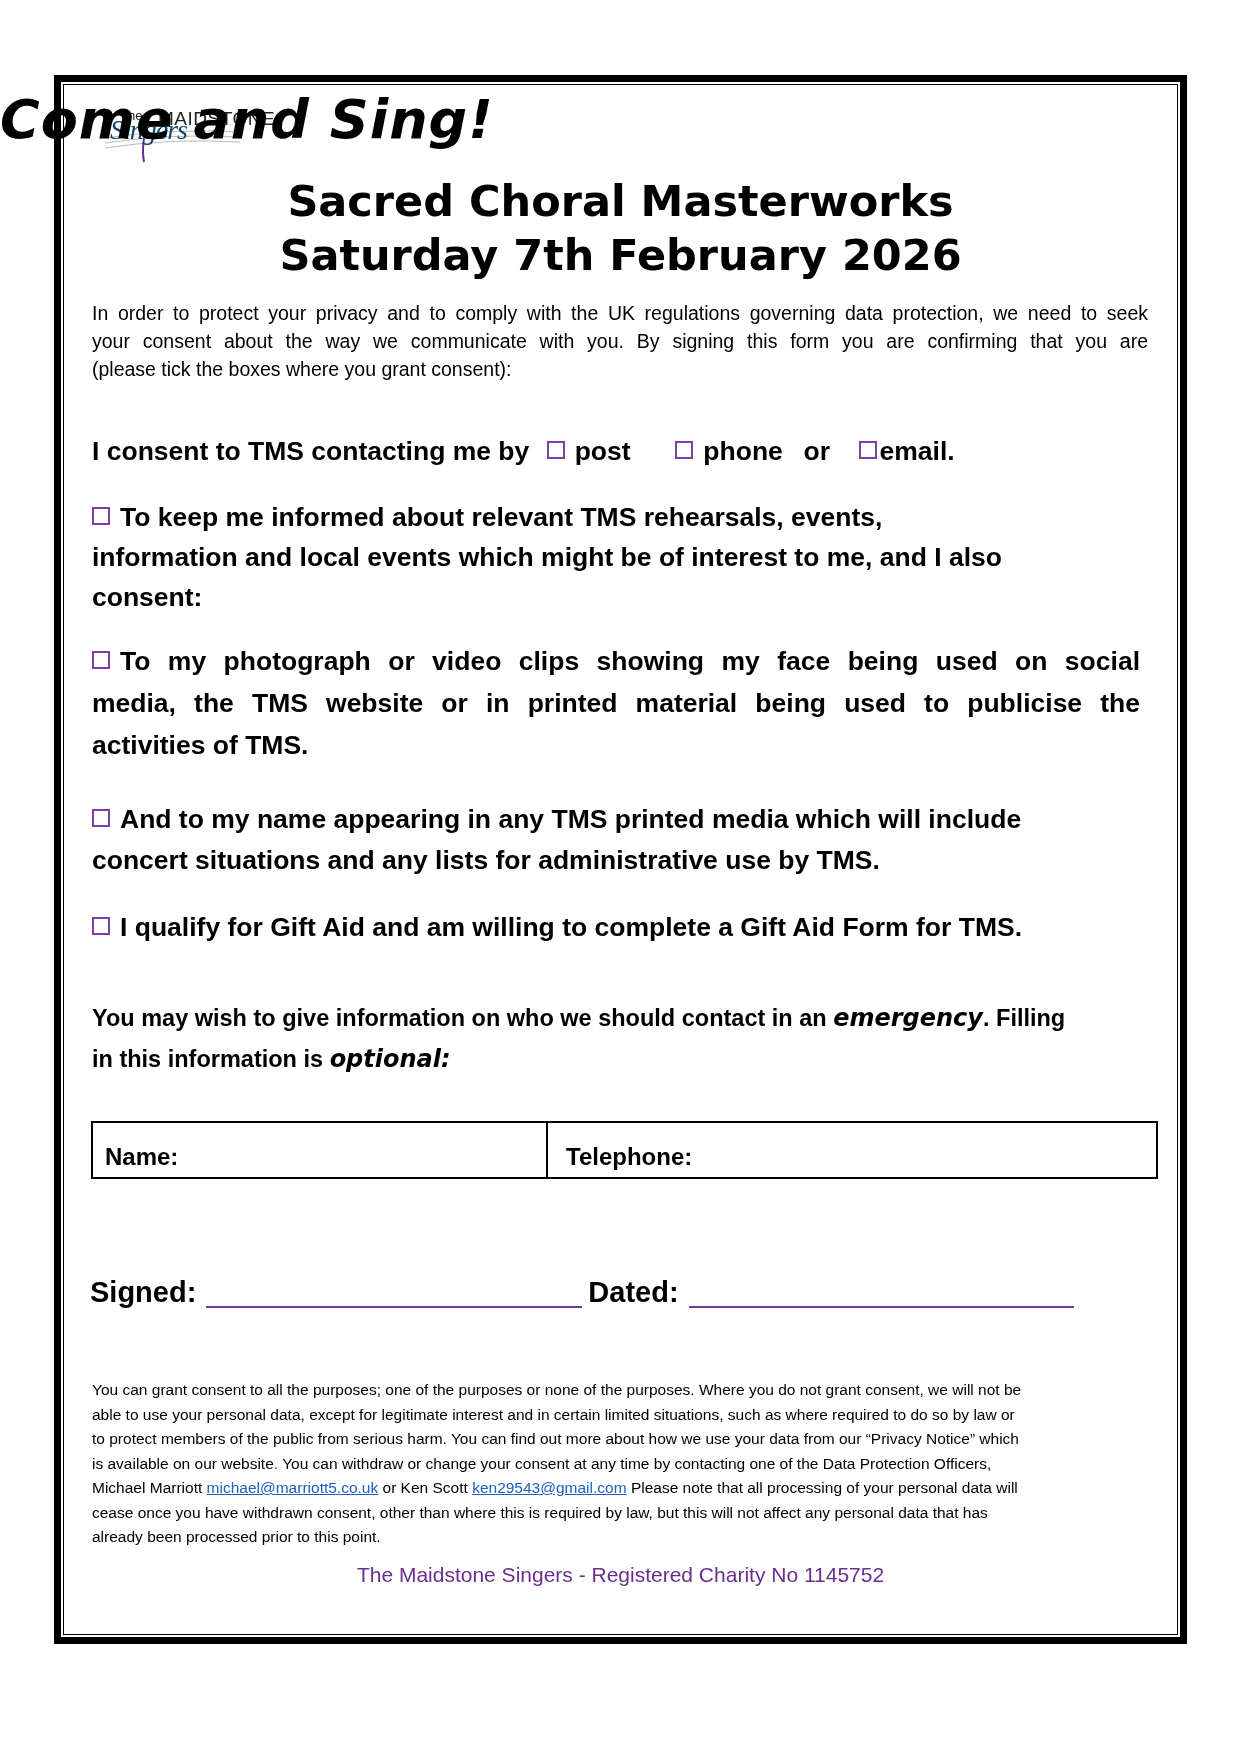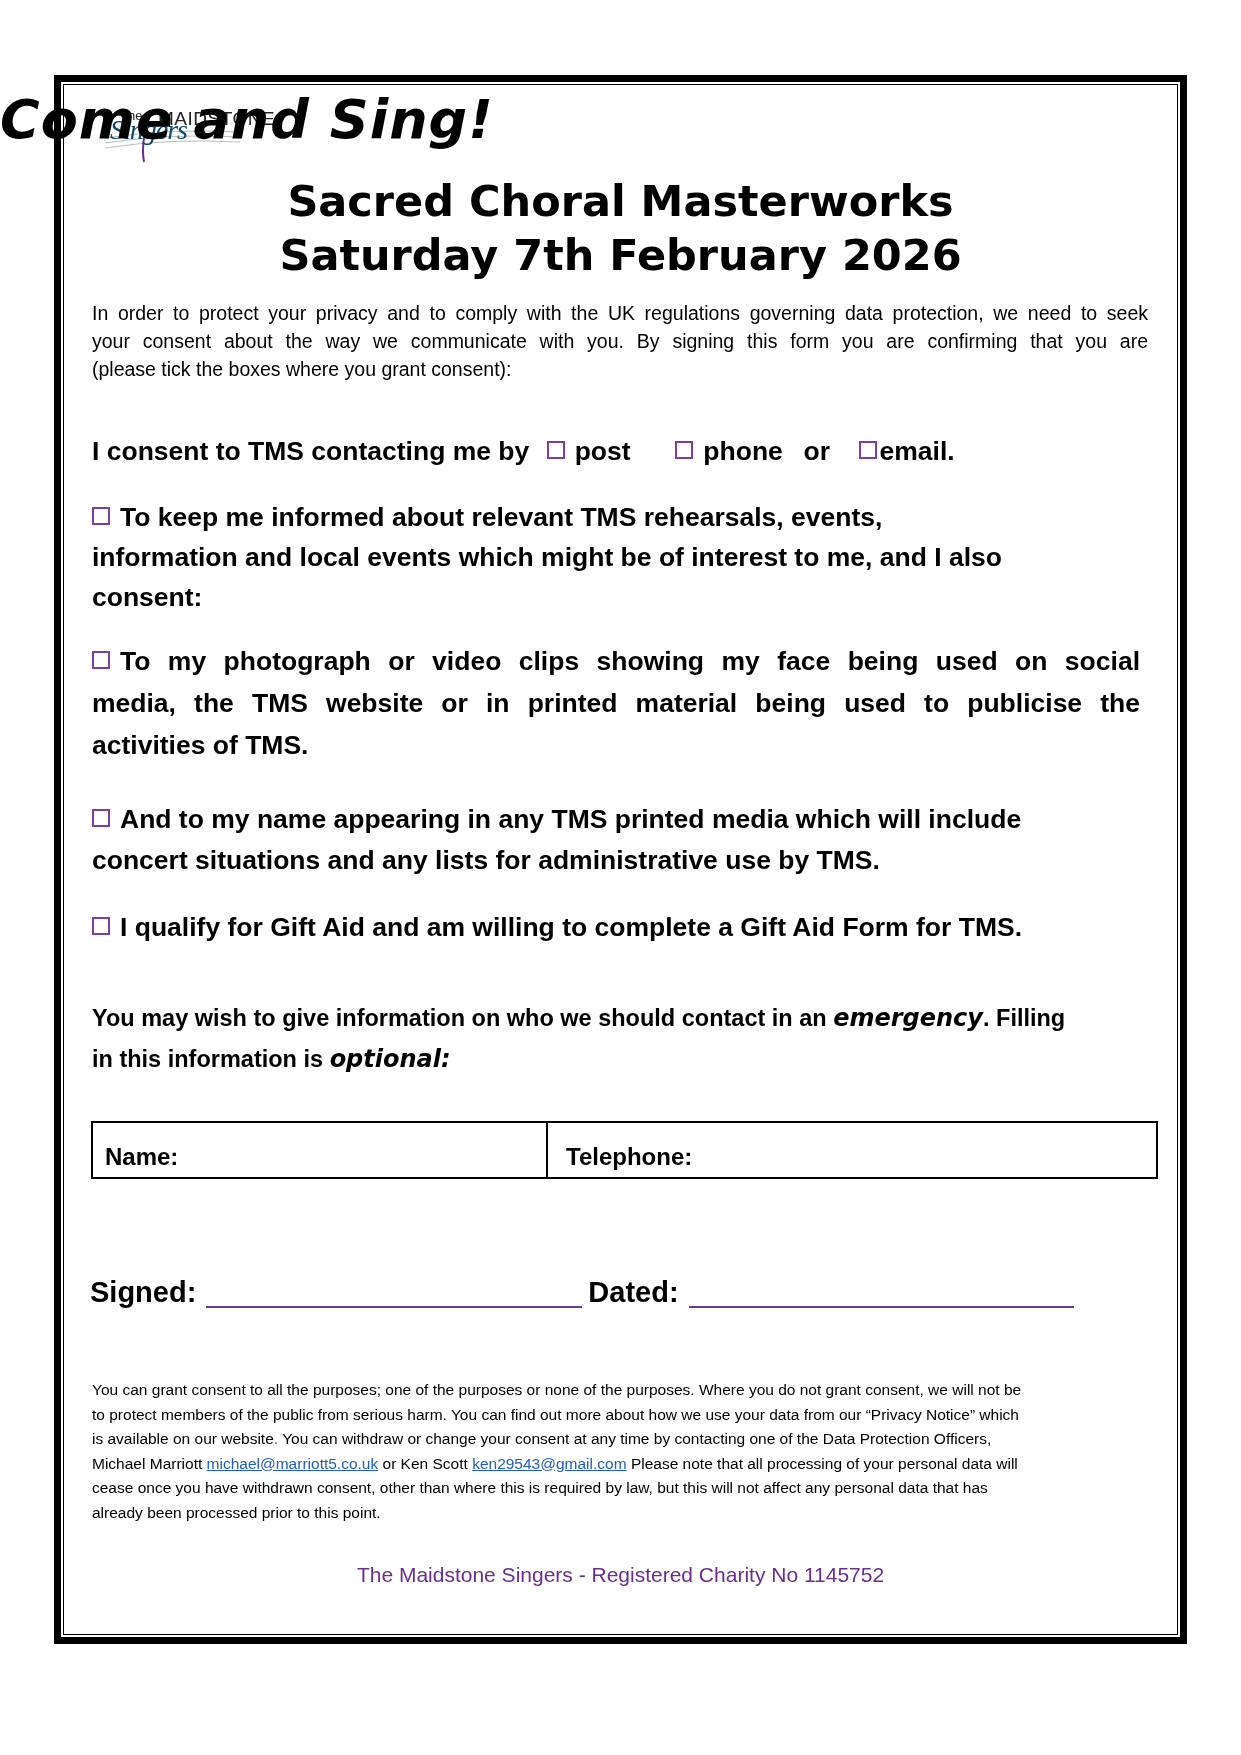--- a/index.html
+++ b/index.html
@@ -125,20 +125,21 @@
     <span>Telephone:</span>
   </div>
 </div>
 
 <div class="signline">
   <span>Signed:</span><span class="blank s"></span><span>Dated:</span><span class="blank d"></span>
 </div>
 
 <div class="footer-text">
   <span class="ln">You can grant consent to all the purposes; one of the purposes or none of the purposes.  Where you do not grant consent, we will not be</span>
+  <span class="ln">able to use your personal data, except for legitimate interest and in certain limited situations, such as where required to do so by law or</span>
   <span class="ln">to protect members of the public from serious harm. You can find out more about how we use your data from our “Privacy Notice” which</span>
   <span class="ln"><span>is available on our website</span><span class="red">.</span><span> You can withdraw or change your consent at any time by contacting one of the Data Protection Officers,</span></span>
   <span class="ln"><span>Michael Marriott </span><a>michael@marriott5.co.uk</a><span> or Ken Scott </span><a>ken29543@gmail.com</a><span> Please note that all processing of your personal data will</span></span>
   <span class="ln">cease once you have withdrawn consent, other than where this is required by law, but this will not affect any personal data that has</span>
   <span class="ln">already been processed prior to this point.</span>
 </div>
 
 <div class="charity">The Maidstone Singers - Registered Charity No 1145752</div>
 
 </body></html>

